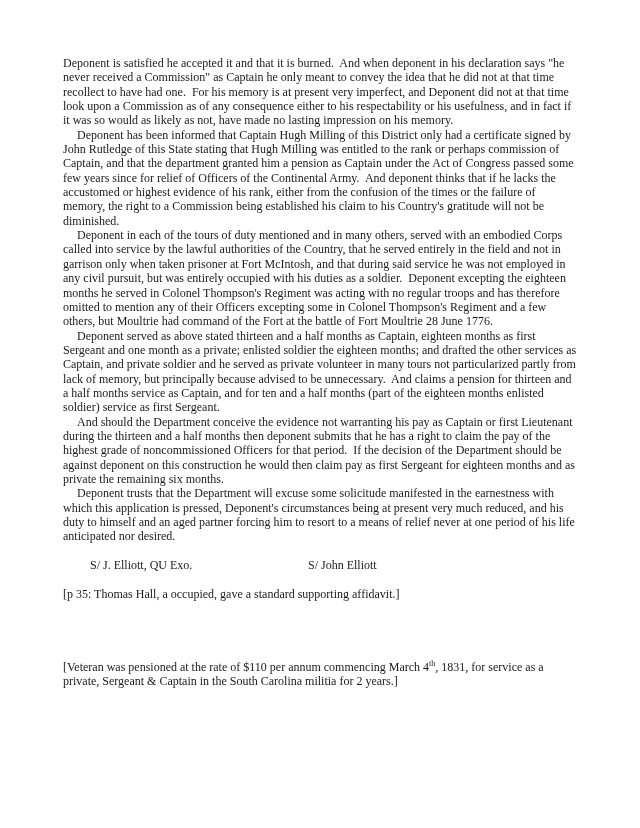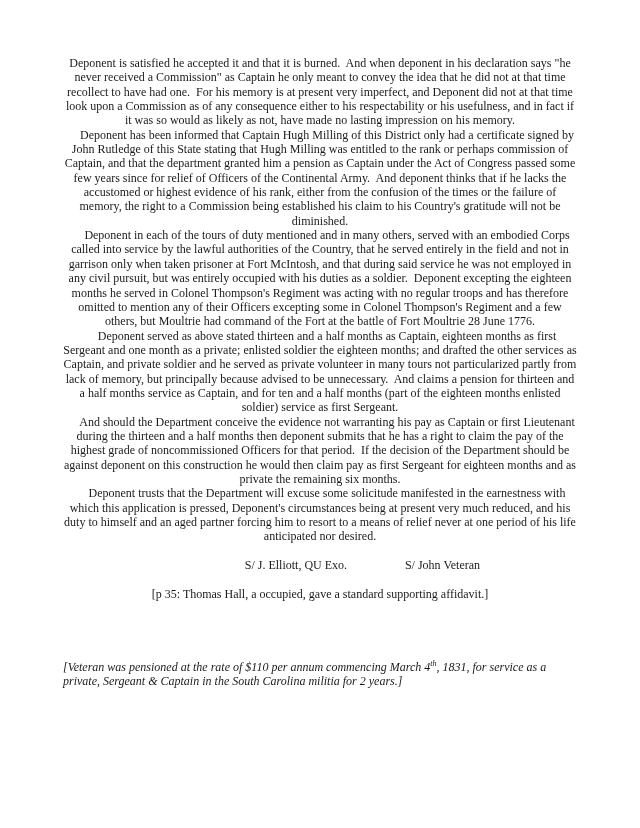--- a/index.html
+++ b/index.html
@@ -16,21 +16,21 @@
     font-family: "Liberation Serif", serif;
     color: #1a1a1a;
   }
   .textblock {
     position: absolute;
     left: 63px;
     top: 56px;
     width: 514px;
     font-size: 12px;
     line-height: 14.35px;
-    text-align: center;
+    text-align: left;
   }
   .textblock p {
     margin: 0;
     padding: 0;
     white-space: pre-wrap;
   }
   p.indent {
     text-indent: 14px;
   }
   .sworn-sig {
@@ -46,21 +46,20 @@
     width: 218px;
   }
   .pension-note {
     position: absolute;
     left: 63px;
     top: 660px;
     width: 514px;
     font-size: 12px;
     line-height: 14.35px;
     white-space: pre-wrap;
-    font-style: italic;
   }
   .pension-note sup {
     font-size: 8px;
     line-height: 0;
     vertical-align: super;
   }
 </style>
 </head>
 <body>
 
@@ -68,20 +67,20 @@
   <div class="textblock">
     <p>Deponent is satisfied he accepted it and that it is burned.  And when deponent in his declaration says "he never received a Commission" as Captain he only meant to convey the idea that he did not at that time recollect to have had one.  For his memory is at present very imperfect, and Deponent did not at that time look upon a Commission as of any consequence either to his respectability or his usefulness, and in fact if it was so would as likely as not, have made no lasting impression on his memory.</p>
     <p class="indent">Deponent has been informed that Captain Hugh Milling of this District only had a certificate signed by John Rutledge of this State stating that Hugh Milling was entitled to the rank or perhaps commission of Captain, and that the department granted him a pension as Captain under the Act of Congress passed some few years since for relief of Officers of the Continental Army.  And deponent thinks that if he lacks the accustomed or highest evidence of his rank, either from the confusion of the times or the failure of memory, the right to a Commission being established his claim to his Country's gratitude will not be diminished.</p>
     <p class="indent">Deponent in each of the tours of duty mentioned and in many others, served with an embodied Corps called into service by the lawful authorities of the Country, that he served entirely in the field and not in garrison only when taken prisoner at Fort McIntosh, and that during said service he was not employed in any civil pursuit, but was entirely occupied with his duties as a soldier.  Deponent excepting the eighteen months he served in Colonel Thompson's Regiment was acting with no regular troops and has therefore omitted to mention any of their Officers excepting some in Colonel Thompson's Regiment and a few others, but Moultrie had command of the Fort at the battle of Fort Moultrie 28 June 1776.</p>
     <p class="indent">Deponent served as above stated thirteen and a half months as Captain, eighteen months as first Sergeant and one month as a private; enlisted soldier the eighteen months; and drafted the other services as Captain, and private soldier and he served as private volunteer in many tours not particularized partly from lack of memory, but principally because advised to be unnecessary.  And claims a pension for thirteen and a half months service as Captain, and for ten and a half months (part of the eighteen months enlisted soldier) service as first Sergeant.</p>
     <p class="indent">And should the Department conceive the evidence not warranting his pay as Captain or first Lieutenant during the thirteen and a half months then deponent submits that he has a right to claim the pay of the highest grade of noncommissioned Officers for that period.  If the decision of the Department should be against deponent on this construction he would then claim pay as first Sergeant for eighteen months and as private the remaining six months.</p>
     <p class="indent">Deponent trusts that the Department will excuse some solicitude manifested in the earnestness with which this application is pressed, Deponent's circumstances being at present very much reduced, and his duty to himself and an aged partner forcing him to resort to a means of relief never at one period of his life anticipated nor desired.</p>
 
 
     <div class="sig-row">
-      <span class="sig-left">S/ J. Elliott, QU Exo.</span><span>S/ John Veteran</span>
+      <span class="sig-left">S/ J. Elliott, QU Exo.</span><span>S/ John Elliott</span>
     </div>
 
     <div>[p 35:  Thomas Hall, a occupied, gave a standard supporting affidavit.]</div>
   </div>
 
   <div class="pension-note"><span>[Veteran was pensioned at the rate of $110 per annum commencing March 4</span><sup>th</sup><span>, 1831, for service as a private, Sergeant &amp; Captain in the South Carolina militia for 2 years.]</span></div>
 </div>
 
 </body></html>

